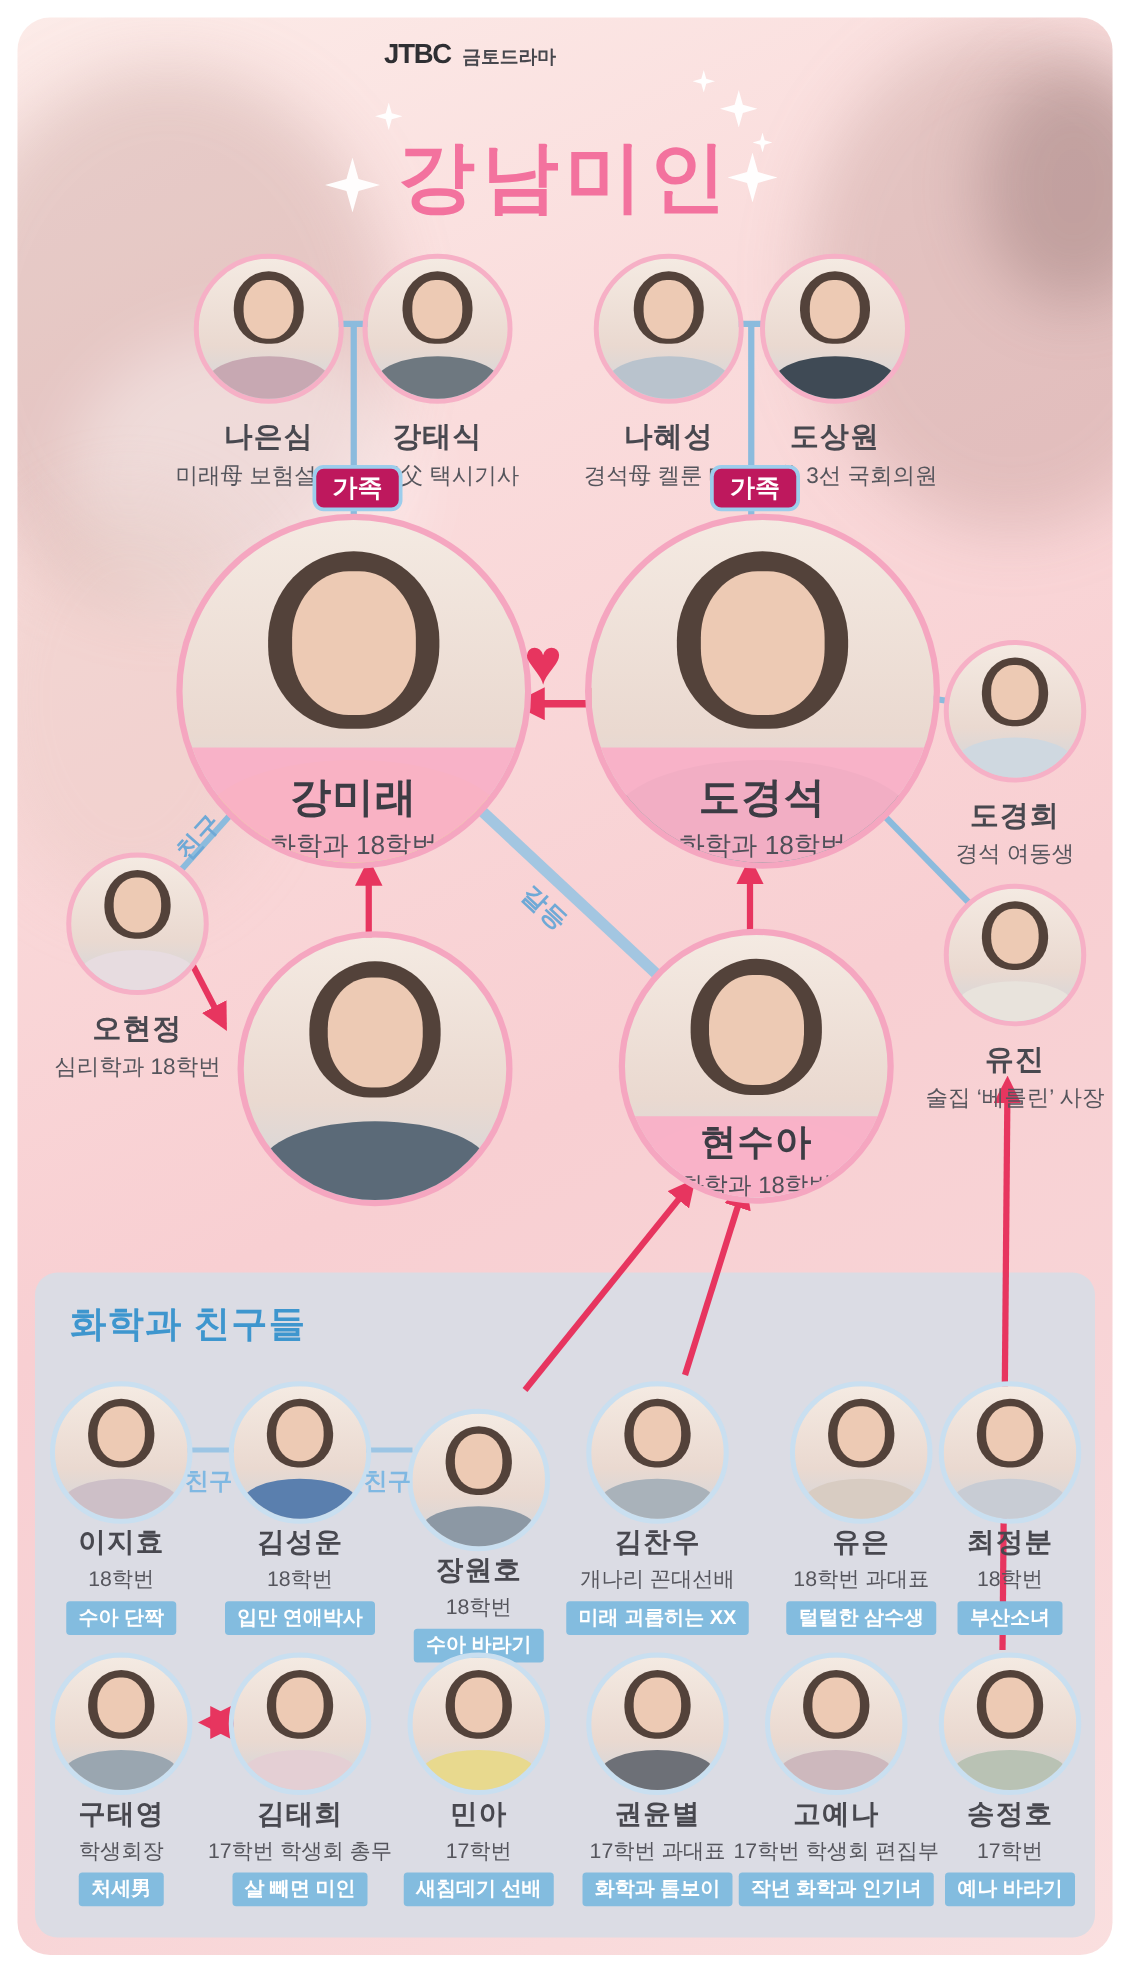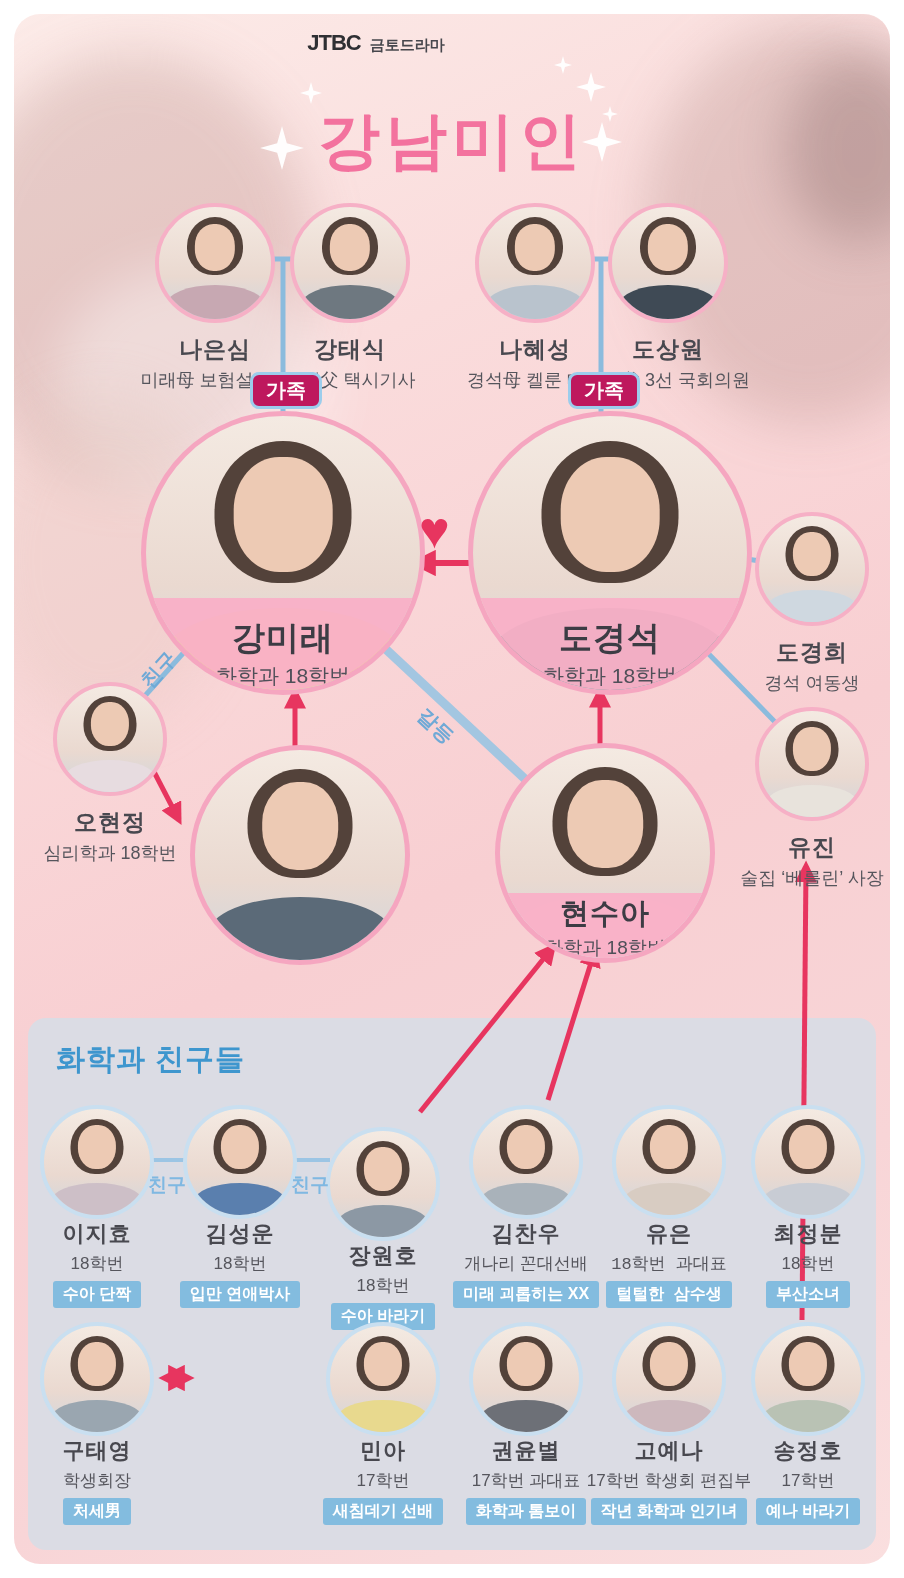--- a/index.html
+++ b/index.html
@@ -250,21 +250,21 @@
     <div class="tag">수아 바라기</div>
   </div>
   <div class="node w170" style="left:441px;top:1105px;--cloth:#a9b2ba;">
     <div class="avatar r53b">
         <i class="ph"></i>
       </div>
     <div class="fname">김찬우</div>
     <div class="fdesc">개나리 꼰대선배</div>
     <div class="tag">미래 괴롭히는 XX</div>
   </div>
-  <div class="node w170" style="left:584px;top:1105px;font-family:Liberation Mono, monospace;--cloth:#d8ccc2;">
+  <div class="node w170" style="left:604px;top:1105px;--cloth:#d8ccc2;">
     <div class="avatar r53b">
         <i class="ph"></i>
       </div>
     <div class="fname">유은</div>
     <div class="fdesc">18학번 과대표</div>
     <div class="tag">털털한 삼수생</div>
   </div>
   <div class="node w170" style="left:723px;top:1105px;--cloth:#c8ccd4;">
     <div class="avatar r53b">
         <i class="ph"></i>
@@ -275,20 +275,28 @@
   </div>
 
   <div class="node w170" style="left:12px;top:1322px;--cloth:#9aa6b0;">
     <div class="avatar r53b">
         <i class="ph"></i>
       </div>
     <div class="fname">구태영</div>
     <div class="fdesc">학생회장</div>
     <div class="tag">처세男</div>
   </div>
+  <div class="node w170" style="left:155px;top:1322px;--cloth:#e4cfd4;">
+    <div class="avatar r53b">
+        <i class="ph"></i>
+      </div>
+    <div class="fname">김태희</div>
+    <div class="fdesc">17학번 학생회 총무</div>
+    <div class="tag">살 빼면 미인</div>
+  </div>
   <div class="node w170" style="left:298px;top:1322px;--cloth:#e8d98e;">
     <div class="avatar r53b">
         <i class="ph"></i>
       </div>
     <div class="fname">민아</div>
     <div class="fdesc">17학번</div>
     <div class="tag">새침데기 선배</div>
   </div>
   <div class="node w170" style="left:441px;top:1322px;--cloth:#6d7077;">
     <div class="avatar r53b">

